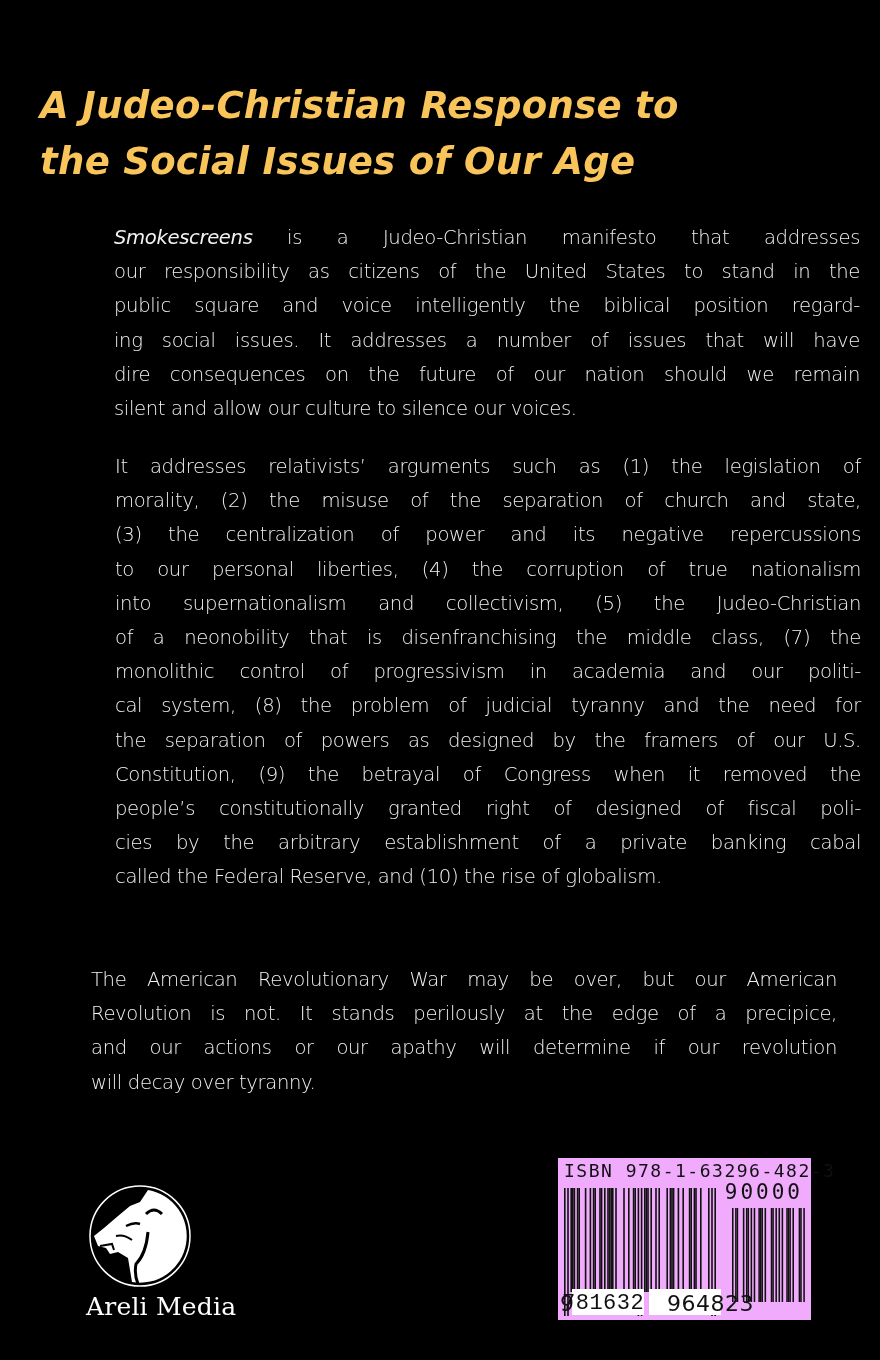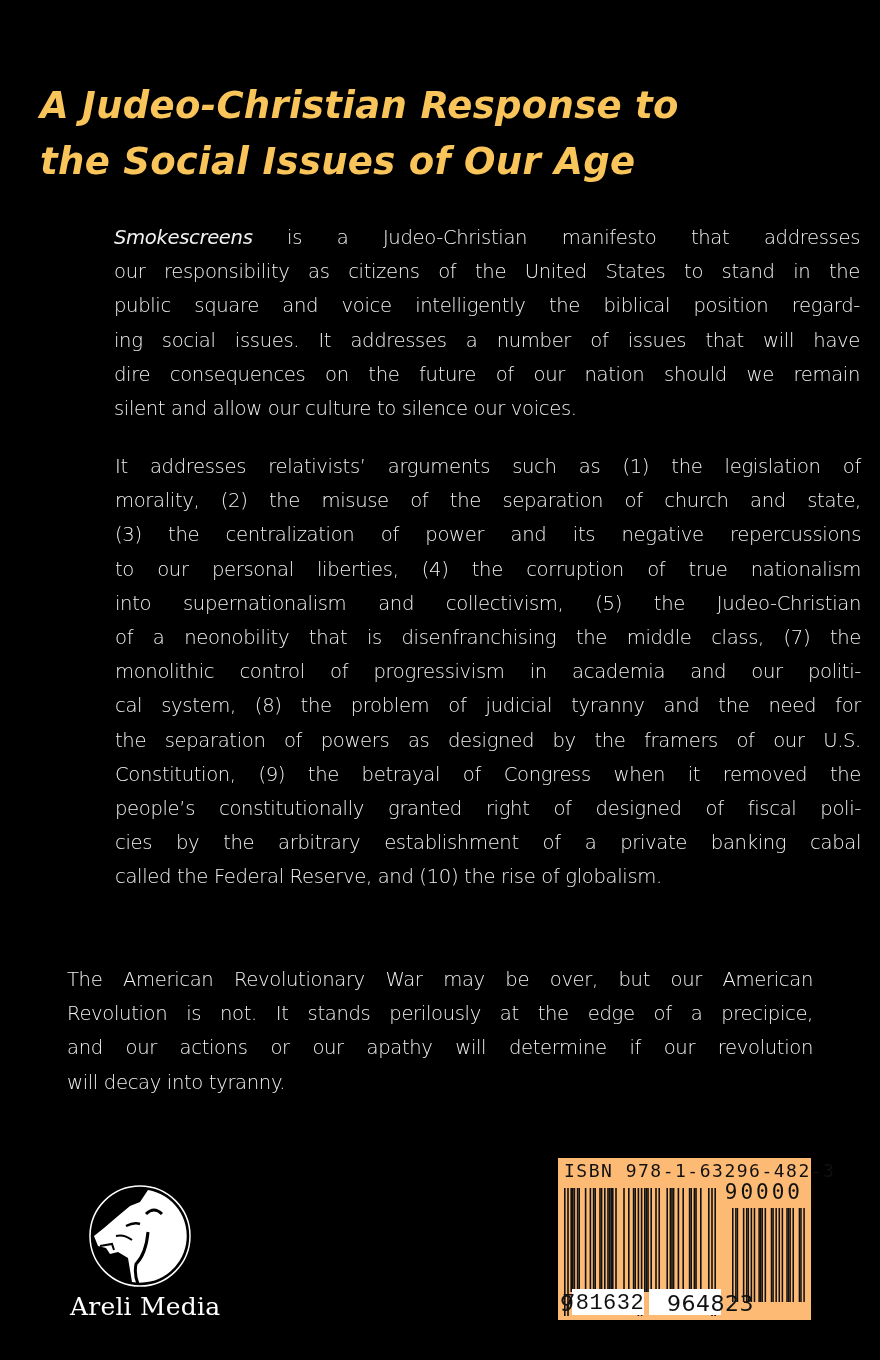--- a/index.html
+++ b/index.html
@@ -17,36 +17,36 @@
   .body-text {
     position: absolute; left: 67px; width: 746px;
     color: #f2f2f2; font-family: "DejaVu Sans", sans-serif;
     font-size: 19.6px; line-height: 34.2px; text-align: justify;
     font-weight: 300; letter-spacing: -0.35px;
   }
   .body-text .line { display: block; text-align: justify; text-align-last: justify; white-space: nowrap; }
   .body-text .line.last { text-align-last: left; }
   #p1 { top: 221px; margin-left: 47px; }
   #p2 { top: 450px; margin-left: 48px; }
-  #p3 { top: 963px; }
+  #p3 { top: 963px; margin-left: 24px; }
   .em { font-style: italic; }
 
   .logo {
     position: absolute; left: 70px; top: 1180px; width: 160px; height: 150px;
   }
   .logo svg { position: absolute; left: 18px; top: 4px; }
   .logo-name {
-    position: absolute; left: 0; top: 112px; width: 160px;
+    position: absolute; left: 16px; top: 112px; width: 160px;
     color: #ffffff; font-family: "DejaVu Serif", serif; font-size: 25px;
     letter-spacing: 0.2px;
   }
 
   .barcode-box {
     position: absolute; left: 558px; top: 1158px; width: 253px; height: 162px;
-    background: #fdba74;
+    background: #f0abfc;
   }
   .isbn-text {
     position: absolute; left: 6px; top: 2px; width: 245px;
     font-family: "DejaVu Sans Mono", monospace; font-size: 18px; color: #111;
     letter-spacing: 1.5px; white-space: nowrap;
   }
   .price-text {
     position: absolute; right: 8px; top: 22px;
     font-family: "DejaVu Sans Mono", monospace; font-size: 21px; color: #111;
     letter-spacing: 3px;
@@ -95,21 +95,21 @@
     <span class="line">the separation of powers as designed by the framers of our U.S.</span>
     <span class="line">Constitution, (9) the betrayal of Congress when it removed the</span>
     <span class="line">people’s constitutionally granted right of designed of fiscal poli-</span>
     <span class="line">cies by the arbitrary establishment of a private banking cabal</span>
     <span class="line last">called the Federal Reserve, and (10) the rise of globalism.</span>
   </div>
 <div class="body-text" id="p3">
     <span class="line">The American Revolutionary War may be over, but our American</span>
     <span class="line">Revolution is not. It stands perilously at the edge of a precipice,</span>
     <span class="line">and our actions or our apathy will determine if our revolution</span>
-    <span class="line last">will decay into tyranny.</span>
+    <span class="line last">will decay over tyranny.</span>
   </div>
 
 <div class="logo">
   <svg width="104" height="104" viewBox="0 0 104 104">
     <circle cx="52" cy="52" r="50" fill="none" stroke="#ffffff" stroke-width="1.5"></circle>
     <path d="M60 6 A46 46 0 1 1 44 98 L40 74 L30 68 L22 70 L18 64 L10 62 L6 52 L16 44 L30 32 L42 22 L52 18 Z" fill="#ffffff"></path>
     <path d="M58 30 Q66 22 74 30" stroke="#000" stroke-width="3" fill="none"></path>
     <path d="M38 42 Q46 38 52 40" stroke="#000" stroke-width="2.5" fill="none"></path>
     <path d="M28 52 Q36 50 44 56" stroke="#000" stroke-width="2" fill="none"></path>
     <path d="M60 48 Q58 70 48 80 Q46 90 50 100" stroke="#000" stroke-width="3" fill="none"></path>

